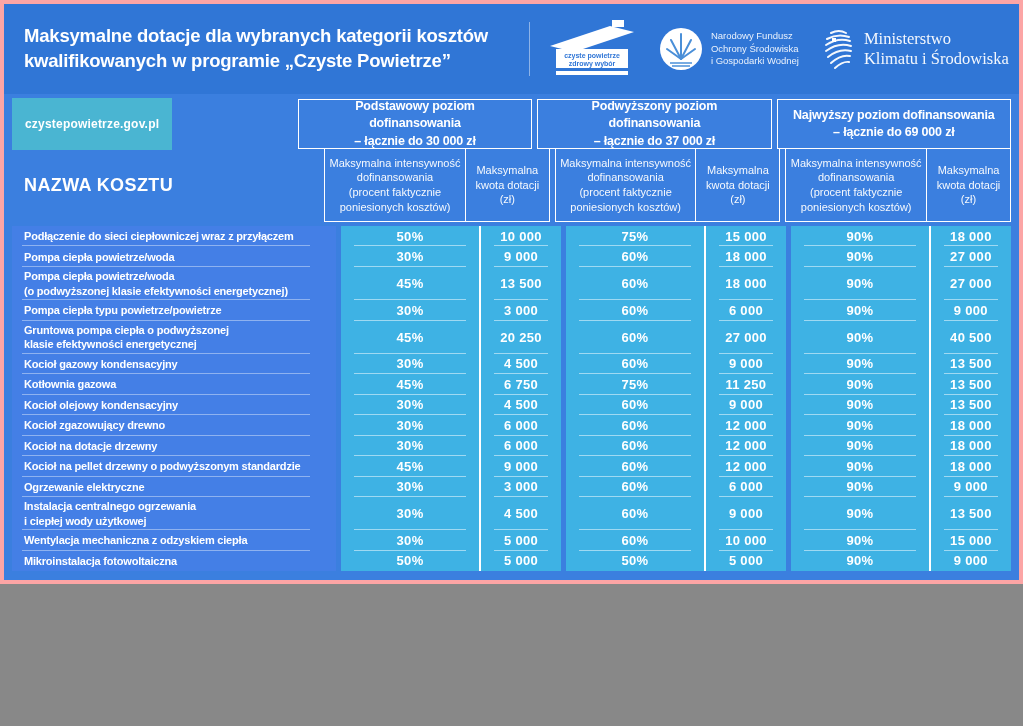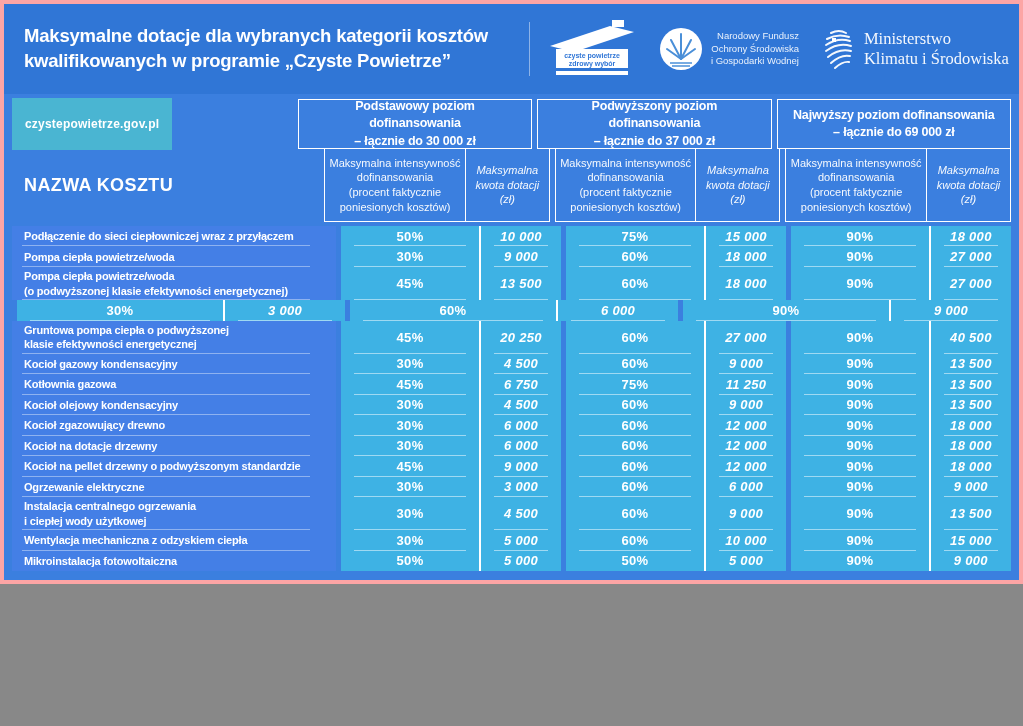--- a/index.html
+++ b/index.html
@@ -25,36 +25,36 @@
     padding:0 14px 0 20px;
   }
   .title{
     flex:0 1 auto;width:505px;
     font-size:18.5px;font-weight:bold;line-height:1.35;
     letter-spacing:-0.2px;white-space:pre;
   }
   .hdr-divider{width:1px;height:54px;background:rgba(255,255,255,.45);flex:none;margin:0 16px 0 4px;}
   .logos{display:flex;align-items:center;gap:20px;margin-left:auto;}
   .logo{display:flex;align-items:center;flex:none;}
-  .nfos-text{font-size:9.5px;line-height:1.3;white-space:pre-line;color:#e9f1fc;margin-left:7px;text-align:right;}
+  .nfos-text{font-size:9.5px;line-height:1.3;white-space:pre-line;color:#e9f1fc;margin-left:7px;}
   .ministry-text{
     font-family:"Liberation Serif",serif;font-size:16.5px;line-height:1.2;
     white-space:pre-line;color:#f3f7fd;margin-left:9px;
   }
   
   .table{flex:1;display:flex;flex-direction:column;padding:5px 8px 9px;}
   .hrow1{height:50px;flex:none;display:flex;}
   .hrow2{height:73px;flex:none;display:flex;}
   .tbody{flex:1;display:flex;flex-direction:column;margin-top:4px;min-height:0;}
   
   .c-name{flex:316 0 0;min-width:0;}
   .gap{flex:0 0 5px;}
   .band{flex:230 0 0;display:flex;min-width:0;}
   .band .int{flex:146 0 0;min-width:0;}
-  .band .amt{flex:85 0 0;min-width:0;font-style:italic;}
+  .band .amt{flex:85 0 0;min-width:0;}
   
   .gbox{
     border:1.5px solid #fff;
     display:flex;align-items:center;justify-content:center;text-align:center;
     font-weight:bold;font-size:12.5px;line-height:1.4;letter-spacing:-0.2px;
     white-space:pre-line;padding:14px;
   }
   .sbox{border:1.5px solid #fff;border-top:none;display:flex;}
   .scell{
     display:flex;align-items:center;justify-content:center;text-align:center;
@@ -262,20 +262,21 @@
       <div class="vcell amt">18 000</div>
     </div>
     <div class="gap"></div>
     <div class="band vband">
       <div class="vcell int">90%</div>
       <div class="vcell amt">27 000</div>
     </div>
   </div>
 
   <div class="trow" style="flex-grow: 1;">
+    <div class="c-name cell-name">Pompa ciepła typu powietrze/powietrze</div>
     <div class="gap"></div>
     <div class="band vband">
       <div class="vcell int">30%</div>
       <div class="vcell amt">3 000</div>
     </div>
     <div class="gap"></div>
     <div class="band vband">
       <div class="vcell int">60%</div>
       <div class="vcell amt">6 000</div>
     </div>

